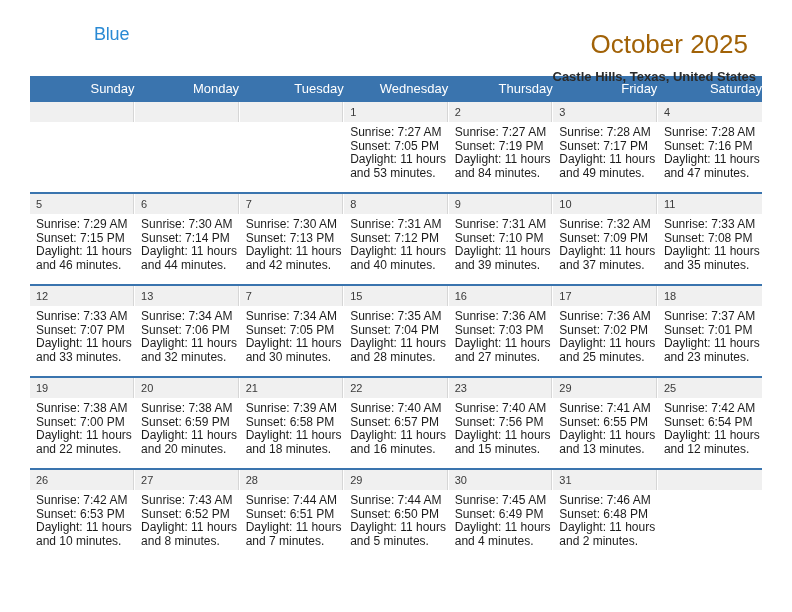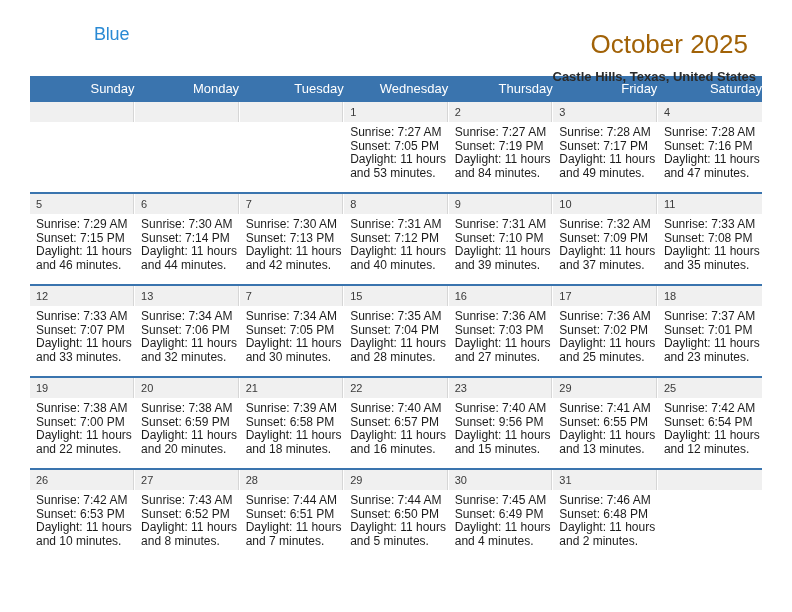--- a/index.html
+++ b/index.html
@@ -428,21 +428,21 @@
                 <div>Daylight: 11 hours</div>
                 <div>and 16 minutes.</div>
               </div>
             </div>
           </td>
           <td>
             <div class="cell-inner">
               <div class="daynum">23</div>
               <div class="details">
                 <div>Sunrise: 7:40 AM</div>
-                <div>Sunset: 9:56 PM</div>
+                <div>Sunset: 7:56 PM</div>
                 <div>Daylight: 11 hours</div>
                 <div>and 15 minutes.</div>
               </div>
             </div>
           </td>
           <td>
             <div class="cell-inner">
               <div class="daynum">29</div>
               <div class="details">
                 <div>Sunrise: 7:41 AM</div>

